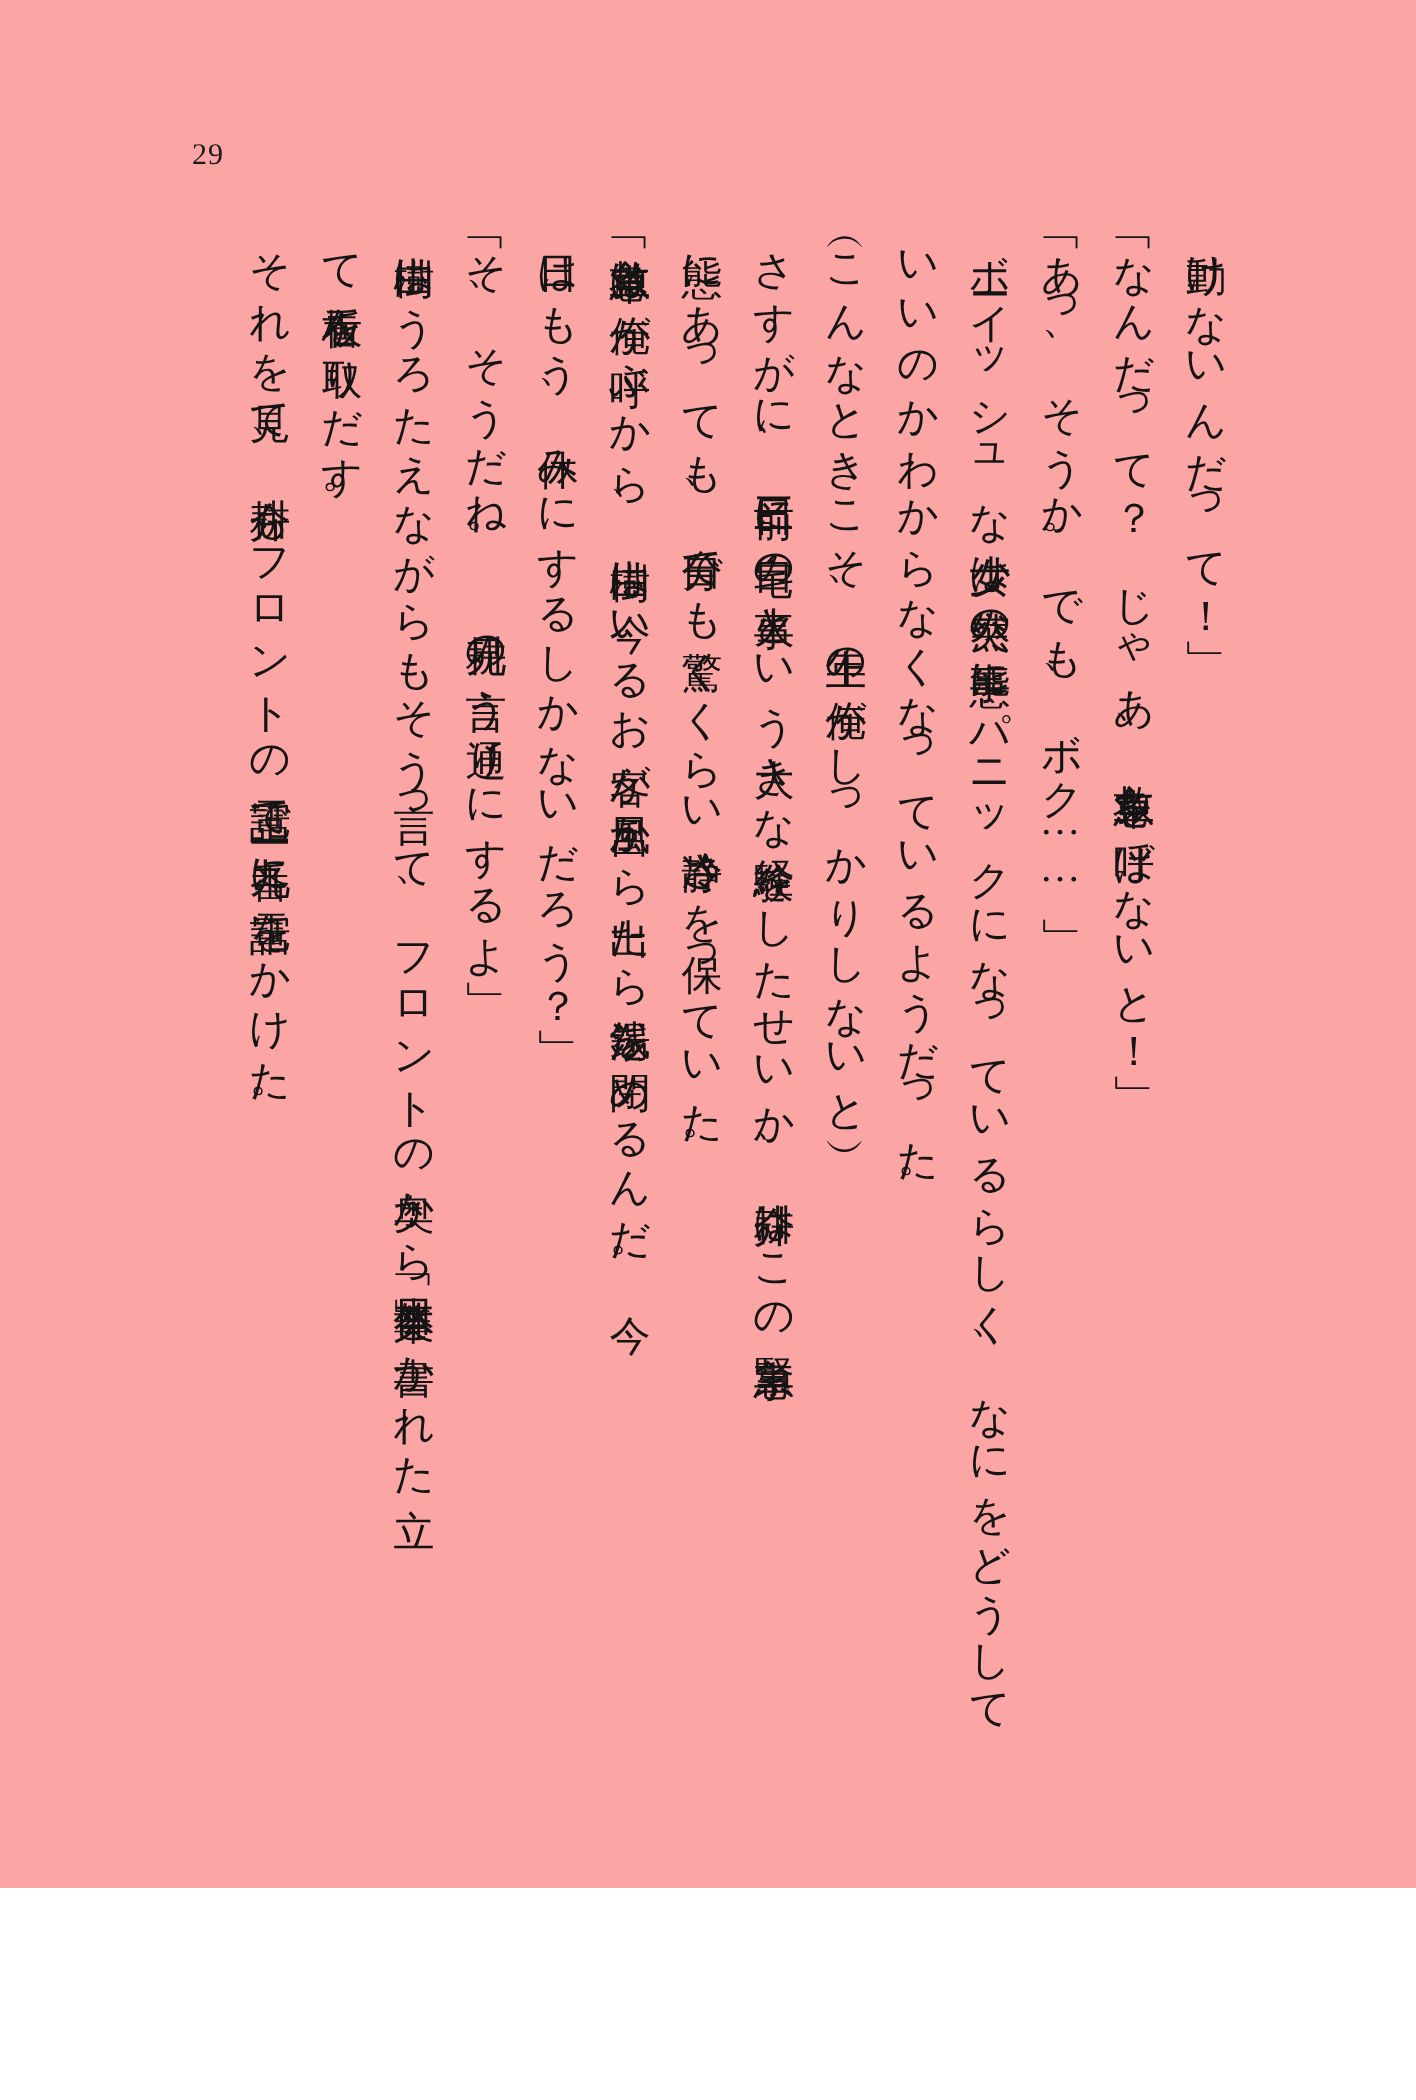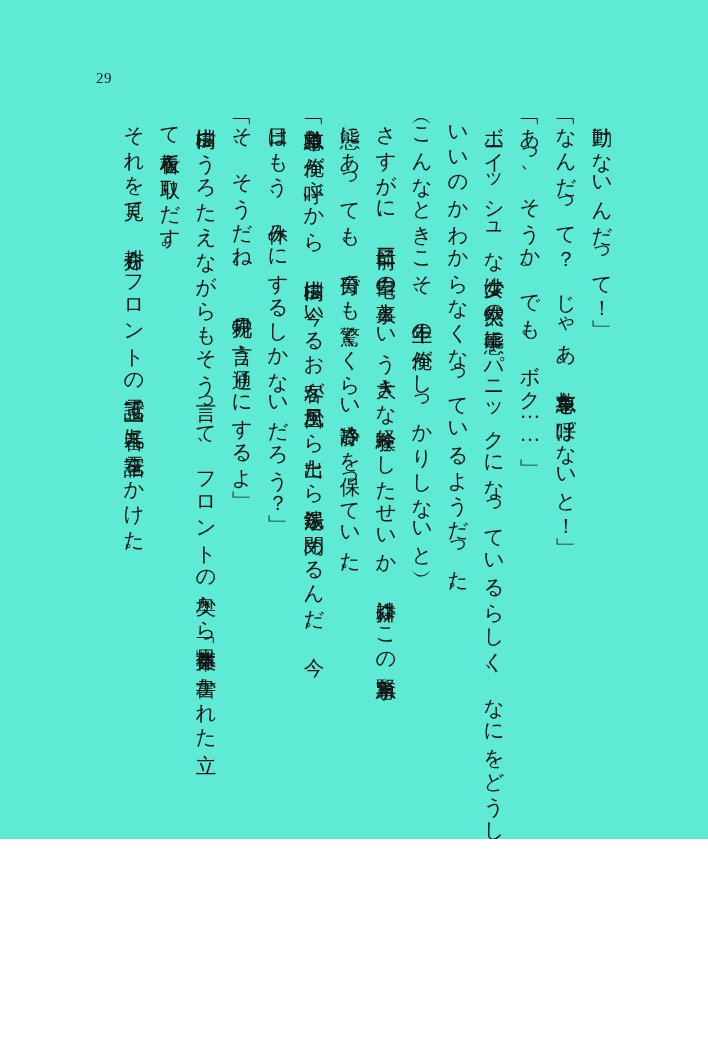--- a/index.html
+++ b/index.html
@@ -3,22 +3,22 @@
 <meta charset="utf-8">
 <style>
   html, body {
     margin: 0;
     padding: 0;
     background: #ffffff;
   }
   .page {
     position: relative;
     width: 708px;
-    height: 839px;
-    background: #5eead4;
+    height: 944px;
+    background: #fca5a5;
     overflow: hidden;
     font-family: "Liberation Serif", "DejaVu Serif", serif;
     color: #1a1a1a;
   }
   .page-number {
     position: absolute;
     left: 96px;
     top: 70px;
     font-size: 15px;
     font-family: "Liberation Serif", "DejaVu Serif", serif;

